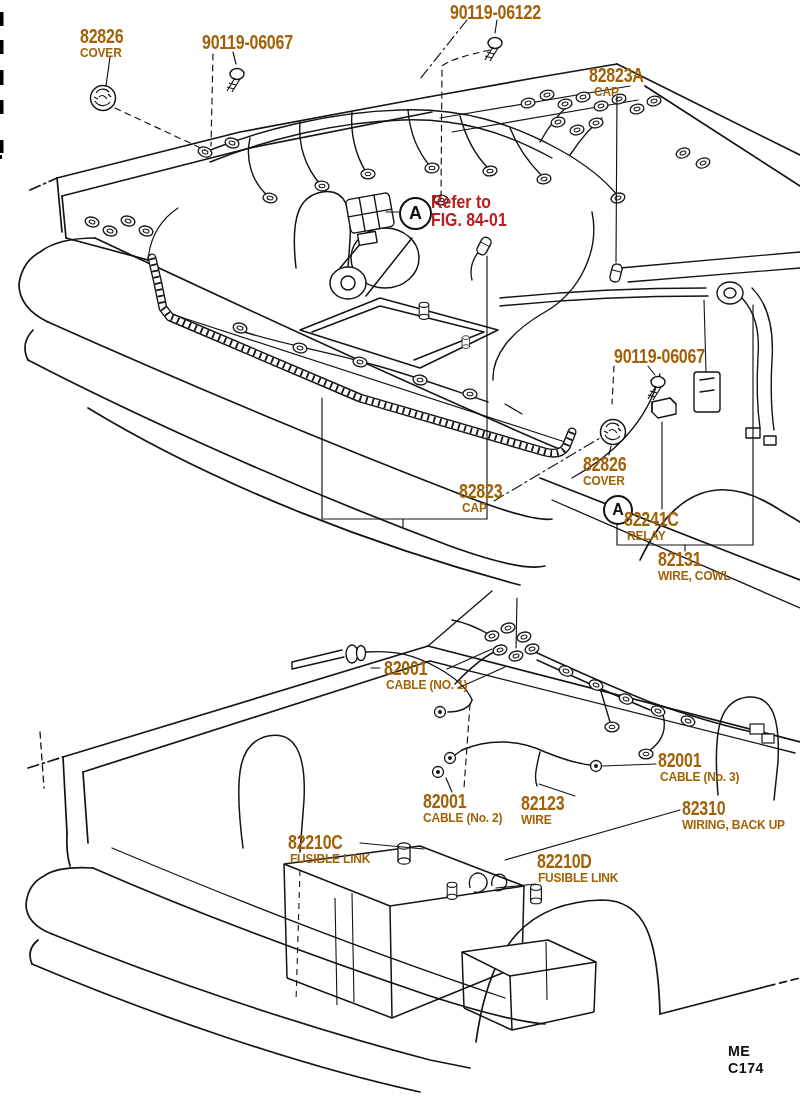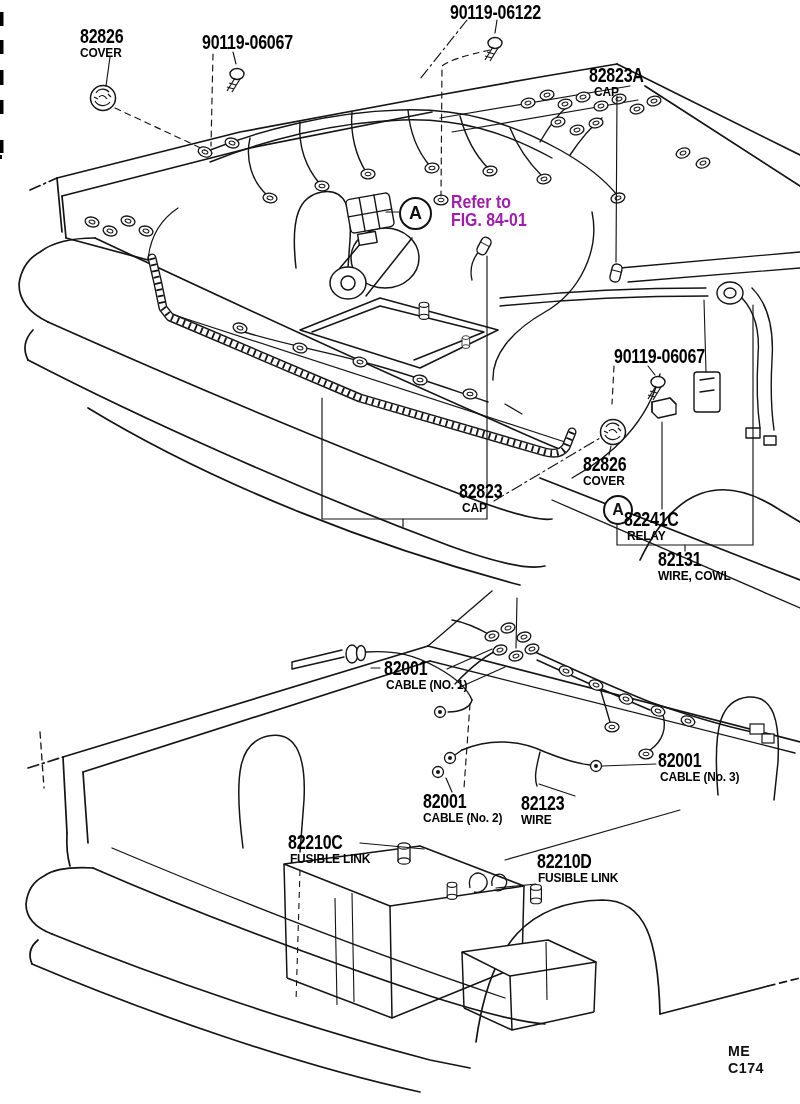--- a/index.html
+++ b/index.html
@@ -2,30 +2,30 @@
 <html><head>
 <meta charset="utf-8">
 <style>
   html,body{margin:0;padding:0;background:#e8e8e8;}
   .page{
     position:relative;width:800px;height:1104px;margin:0 auto;
     background:#ffffff;overflow:hidden;
     font-family:"Liberation Sans","DejaVu Sans",sans-serif;
   }
   svg.art{position:absolute;left:0;top:0;}
-  .lbl{position:absolute;white-space:nowrap;color:#000000;z-index:5;}
+  .lbl{position:absolute;white-space:nowrap;color:#a16207;z-index:5;}
   .lbl .num{
     display:block;font-size:20px;font-weight:700;line-height:18px;
     transform:scaleX(.8);transform-origin:0 0;letter-spacing:-.3px;
   }
   .lbl .desc{
     display:block;font-size:13px;font-weight:700;line-height:13px;margin-top:1px;
     transform:scaleX(.92);transform-origin:0 0;letter-spacing:-.2px;
   }
-  .note-text{position:absolute;z-index:5;color:#a21caf;padding-left:20px;}
+  .note-text{position:absolute;z-index:5;color:#b91c1c;}
   .note-text .l1,.note-text .l2{
     display:block;font-size:18px;font-weight:700;line-height:18px;
     transform:scaleX(.88);transform-origin:0 0;
   }
   .callout{
     position:absolute;z-index:5;border:2.6px solid #101010;border-radius:50%;
     display:flex;align-items:center;justify-content:center;
     color:#101010;font-weight:700;background:#fff;
   }
   .callout.c1{left:399px;top:197px;width:29px;height:29px;font-size:18px;}
@@ -413,20 +413,24 @@
   <div class="lbl" style="left:423px;top:792px">
     <span class="num">82001</span>
     <span class="desc">CABLE (No. 2)</span>
   </div>
 
   <div class="lbl" style="left:521px;top:794px">
     <span class="num">82123</span>
     <span class="desc">WIRE</span>
   </div>
 
+  <div class="lbl" style="left:682px;top:799px">
+    <span class="num">82310</span>
+    <span class="desc">WIRING, BACK UP</span>
+  </div>
 
   <div class="lbl" style="left:288px;top:833px">
     <span class="num">82210C</span>
     <span class="desc" style="margin-left:2px">FUSIBLE LINK</span>
   </div>
 
   <div class="lbl" style="left:537px;top:852px">
     <span class="num">82210D</span>
     <span class="desc" style="margin-left:1px">FUSIBLE LINK</span>
   </div>

